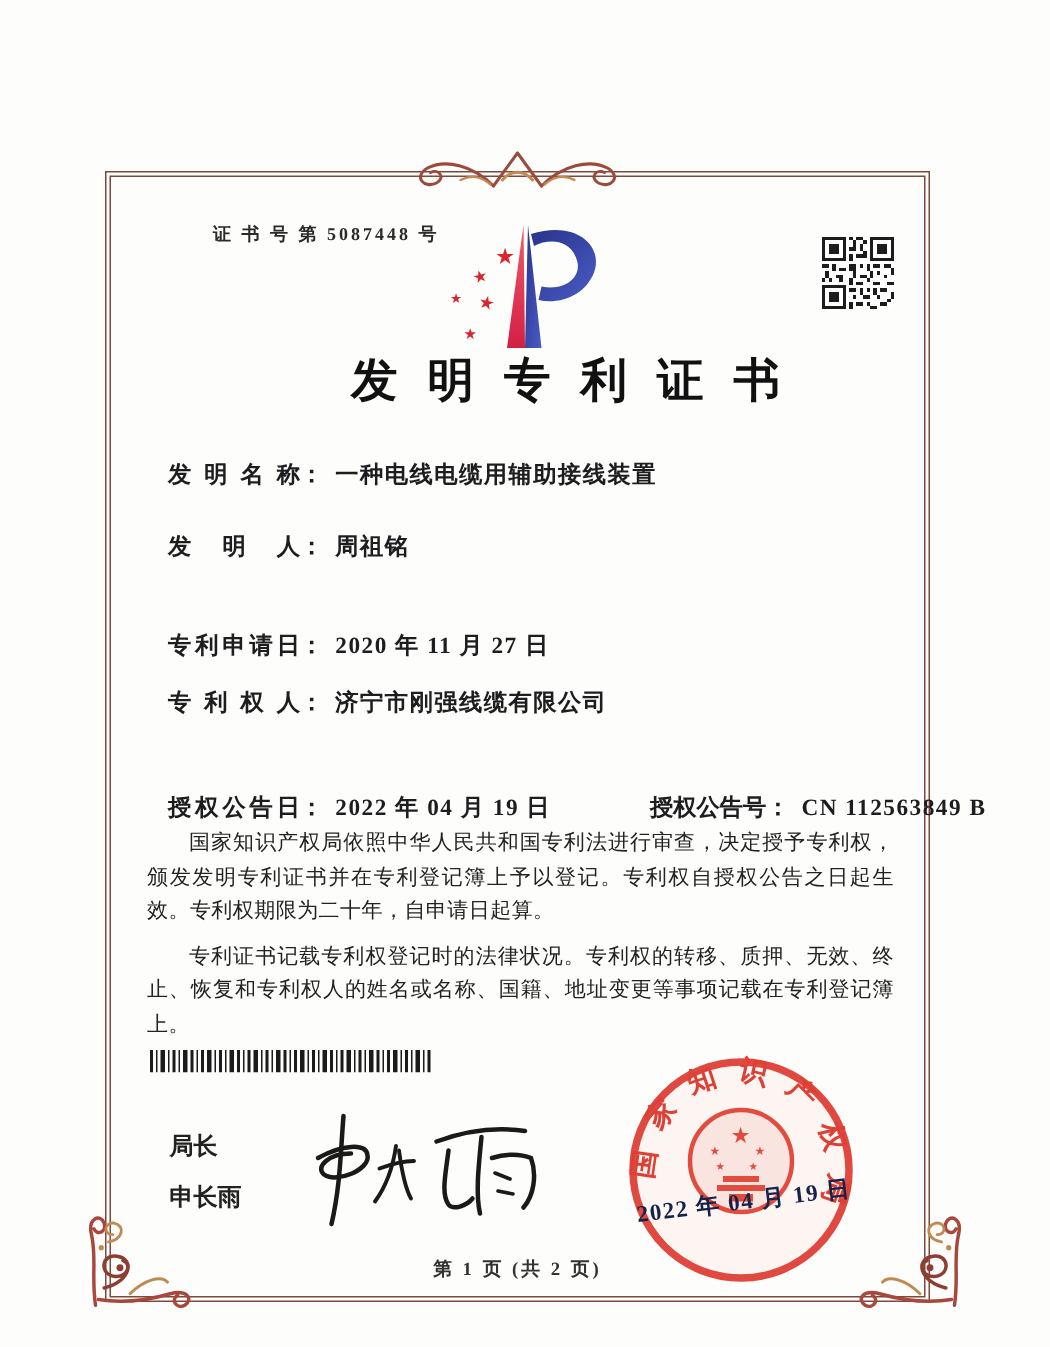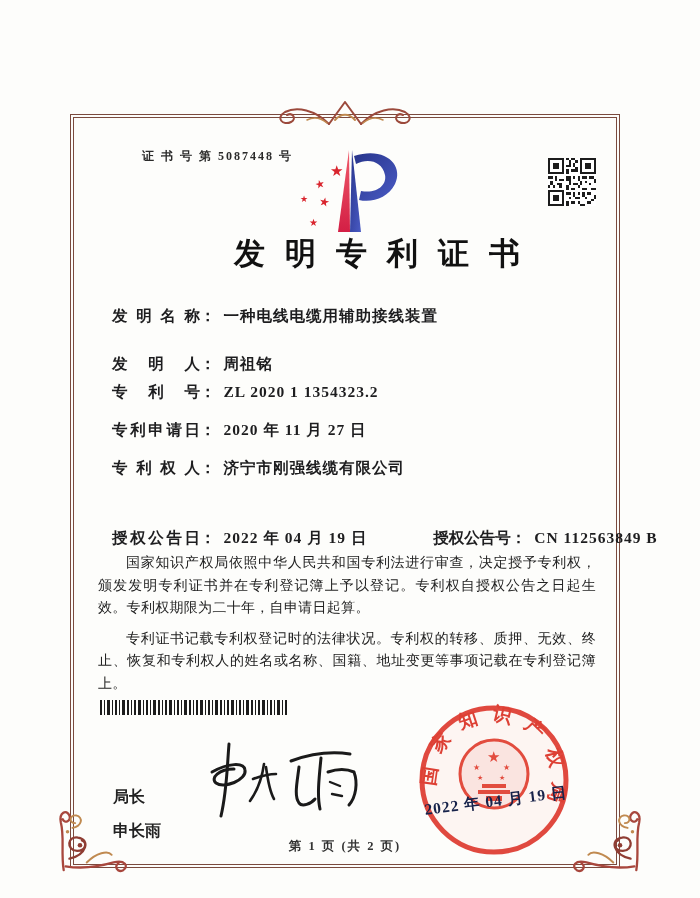--- a/index.html
+++ b/index.html
@@ -15,21 +15,21 @@
   .row{position:absolute;left:112px;font-size:15.5px;font-weight:600;white-space:nowrap;}
   .flabel{display:inline-block;width:88px;text-align:justify;text-align-last:justify;vertical-align:bottom;}
   .colon{display:inline-block;margin-right:8px;}
   .fvalue{letter-spacing:1px;}
   .grant-right{margin-left:62px;}
   .paras{position:absolute;left:98px;top:552px;width:498px;font-size:14px;line-height:22.5px;
     text-align:justify;color:#222;font-weight:400;letter-spacing:0.3px;}
   .paras p{margin:0 0 8px 0;text-indent:2em;}
   .barcode{position:absolute;left:100px;top:700px;width:190px;height:15px;}
   .director{position:absolute;left:113px;top:748px;font-size:16px;font-weight:700;
-    font-family:"Liberation Sans","DejaVu Sans",sans-serif;color:#222;line-height:34px;margin-top:32px;}
+    font-family:"Liberation Sans","DejaVu Sans",sans-serif;color:#222;line-height:34px;}
   .signature{position:absolute;left:198px;top:738px;width:175px;height:82px;}
   .seal{position:absolute;left:414px;top:700px;width:160px;height:160px;opacity:0.92;mix-blend-mode:multiply;}
   .seal-date{position:absolute;left:424px;top:790px;width:160px;font-size:15.5px;font-weight:700;
     color:#17224a;letter-spacing:1px;transform:rotate(-7deg);white-space:nowrap;}
   .footer{position:absolute;left:70px;top:838px;width:550px;text-align:center;font-size:12.5px;
     font-weight:600;color:#333;letter-spacing:2px;}
   .corner{position:absolute;width:96px;height:96px;}
   .corner.bl{left:56px;top:778px;}
   .corner.br{left:548px;top:778px;transform:scaleX(-1);}
   .top-orn{position:absolute;left:245px;top:98px;width:200px;height:32px;}
@@ -164,23 +164,20 @@
   </svg>
 
   <div class="title">发明专利证书</div>
 
   <div class="row" style="top:306px">
     <span class="flabel">发明名称</span><span class="colon">：</span><span class="fvalue">一种电线电缆用辅助接线装置</span>
   </div>
   <div class="row" style="top:354px">
     <span class="flabel">发明人</span><span class="colon">：</span><span class="fvalue">周祖铭</span>
   </div>
-  <div class="row" style="top:382px">
-    <span class="flabel">专利号</span><span class="colon">：</span><span class="fvalue">ZL 2020 1 1354323.2</span>
-  </div>
   <div class="row" style="top:420px">
     <span class="flabel">专利申请日</span><span class="colon">：</span><span class="fvalue">2020 年 11 月 27 日</span>
   </div>
   <div class="row" style="top:458px">
     <span class="flabel">专利权人</span><span class="colon">：</span><span class="fvalue">济宁市刚强线缆有限公司</span>
   </div>
   <div class="row" style="top:528px">
     <span class="flabel">授权公告日</span><span class="colon">：</span><span class="fvalue">2022 年 04 月 19 日</span>
     <span class="grant-right"><span>授权公告号</span><span class="colon">：</span><span class="fvalue">CN 112563849 B</span></span>
   </div>

